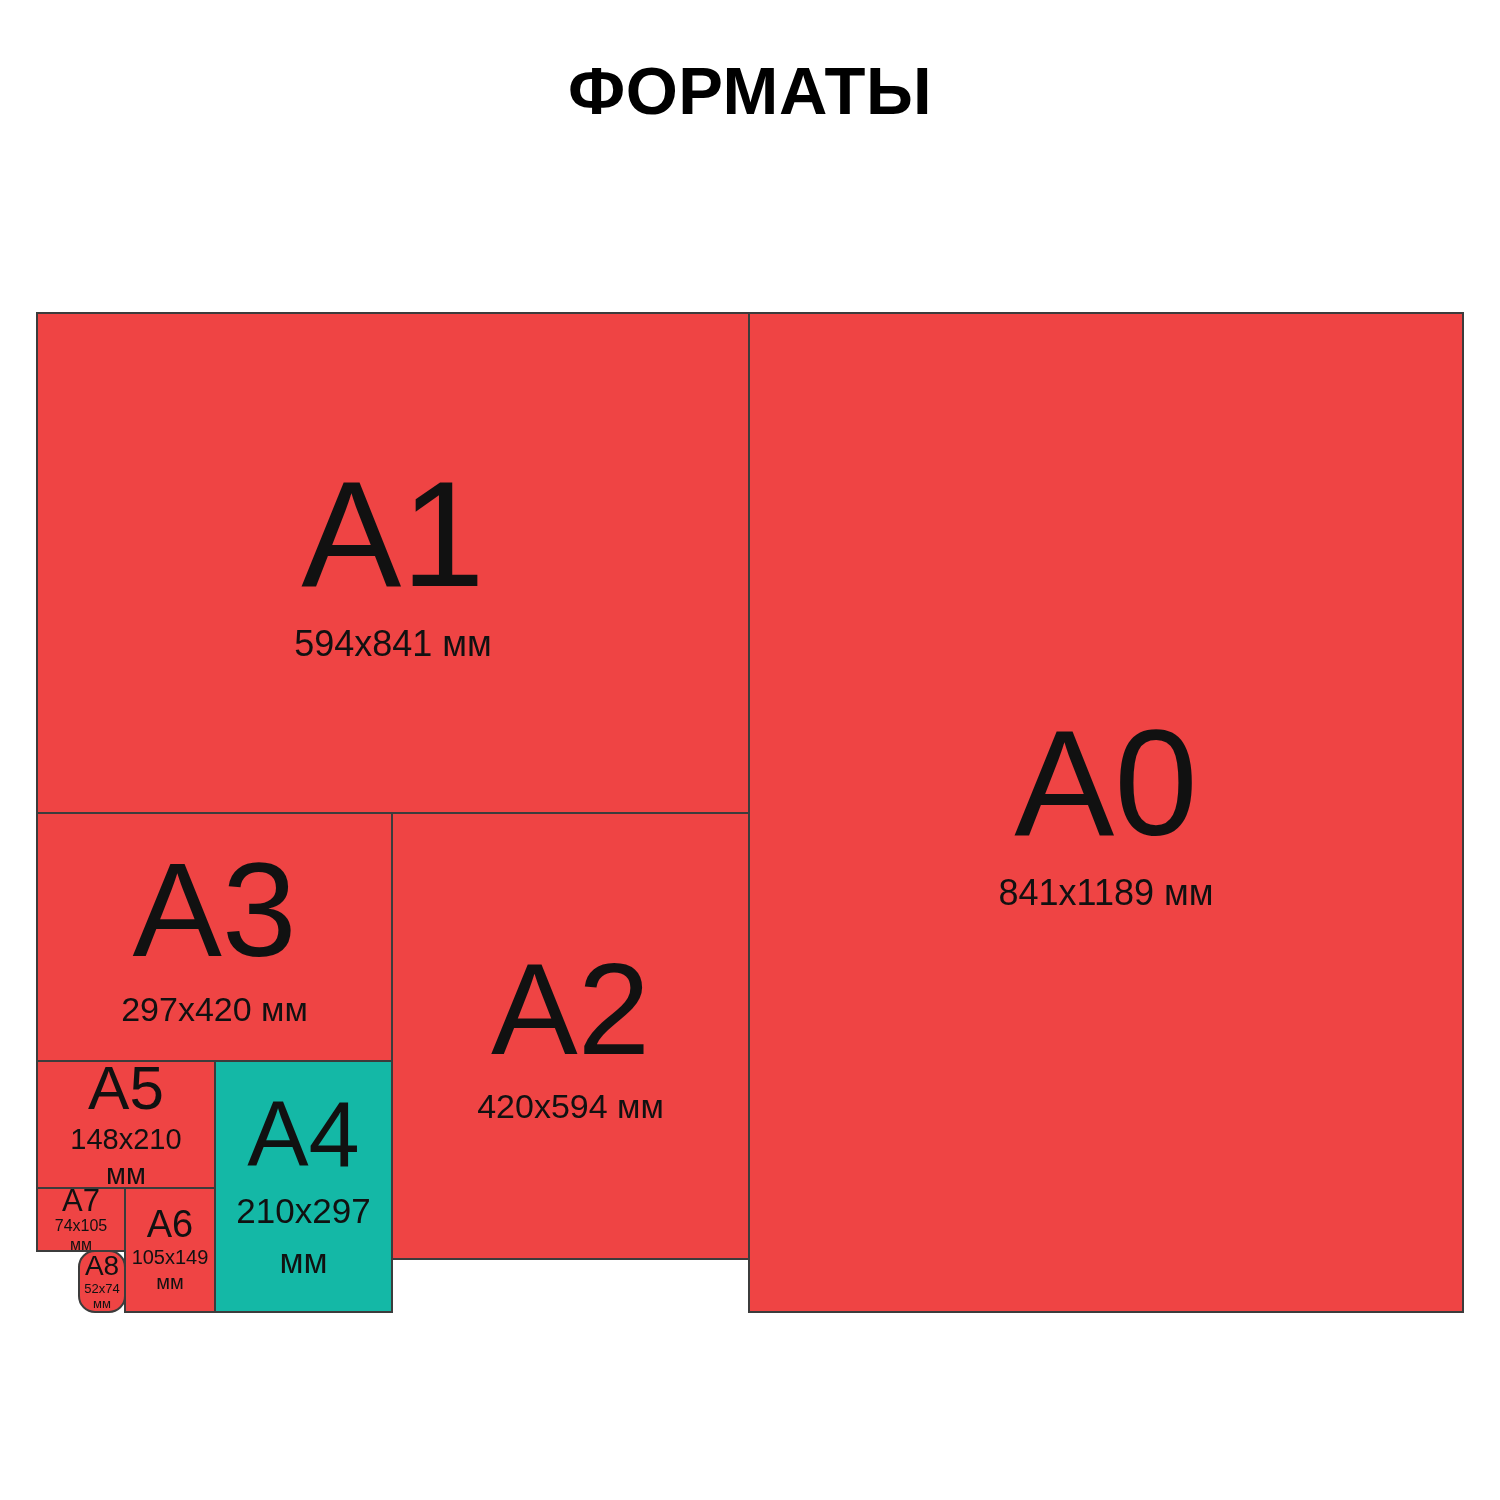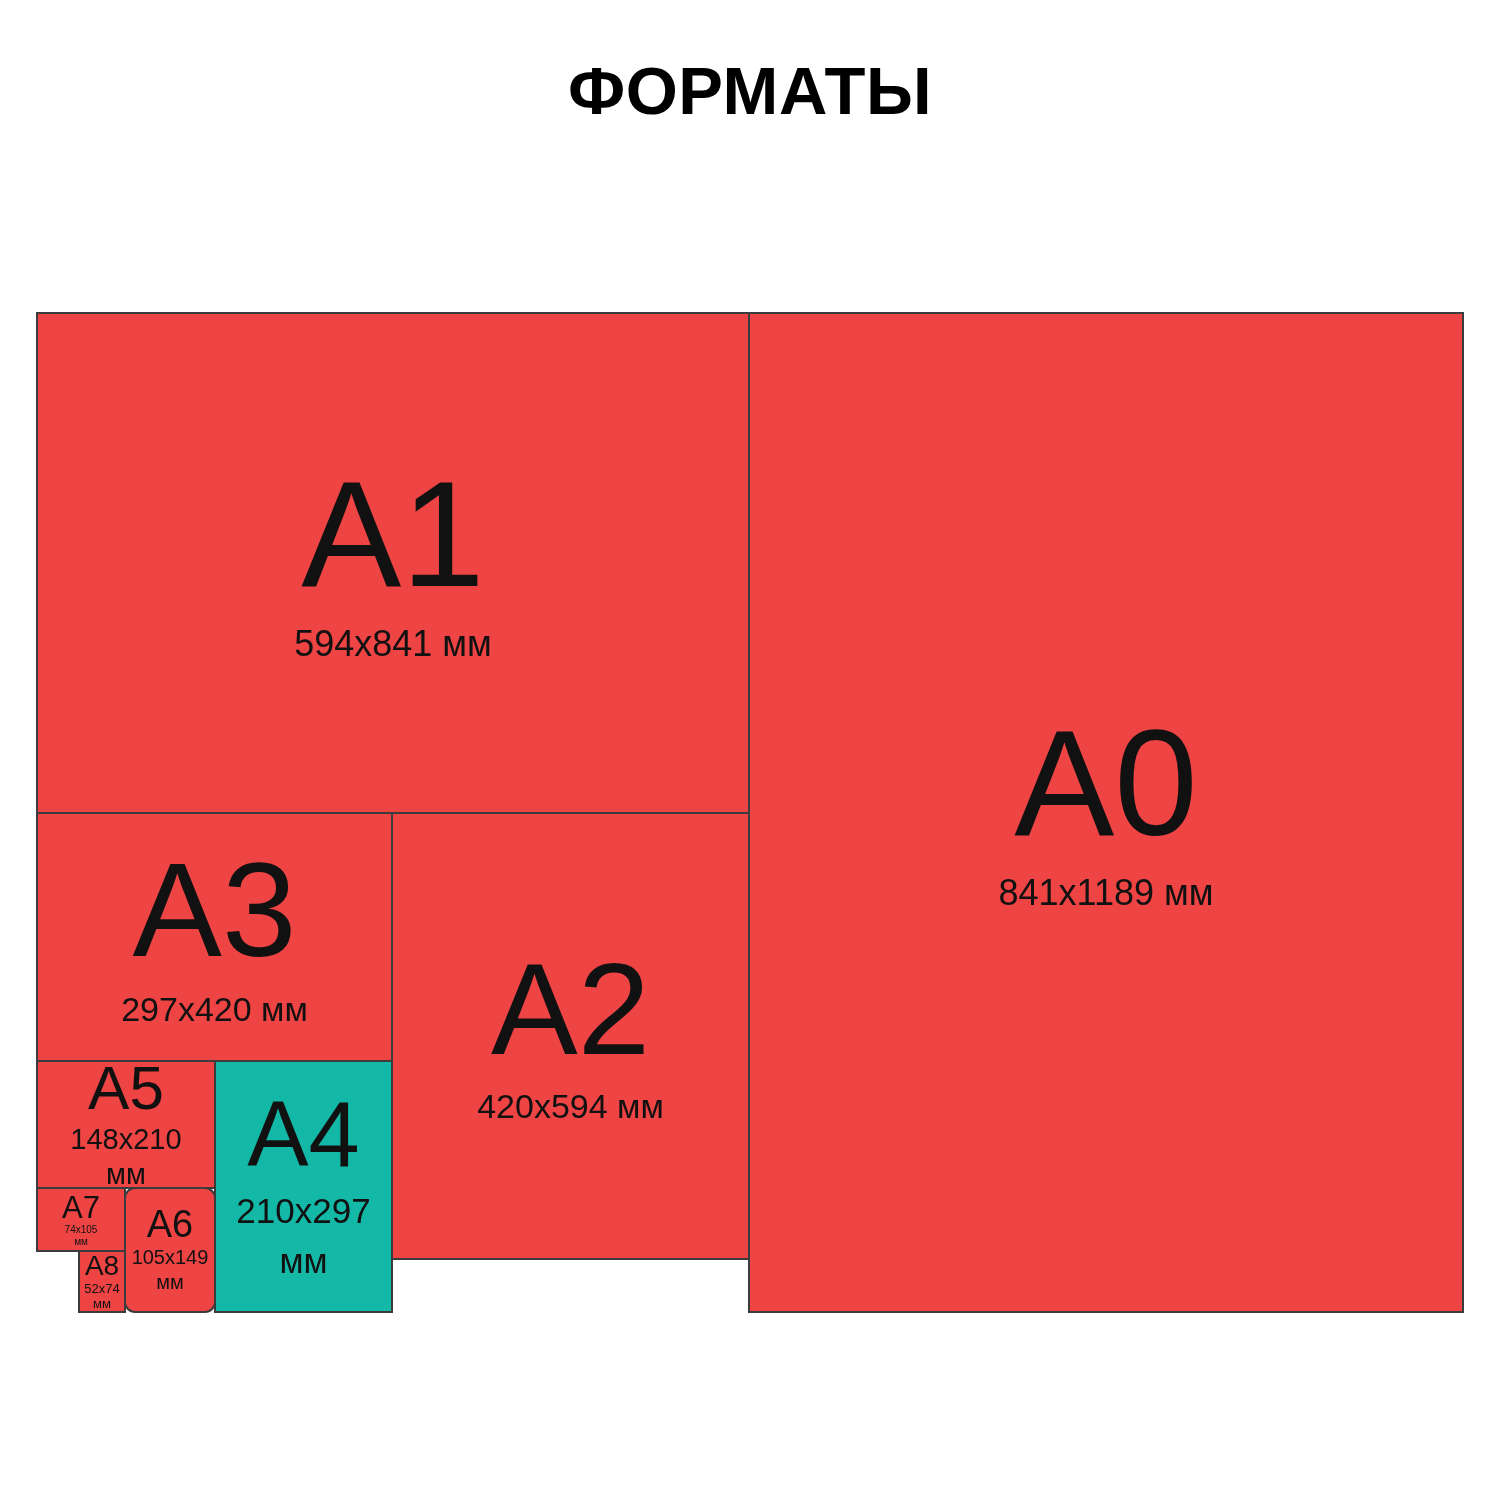--- a/index.html
+++ b/index.html
@@ -44,41 +44,41 @@
   .box .dims { line-height: 1.3; }
 
   
   .a1 { left: 36px;  top: 312px;  width: 714px; height: 502px; }
   .a0 { left: 748px; top: 312px;  width: 716px; height: 1001px; }
   .a3 { left: 36px;  top: 812px;  width: 357px; height: 250px; }
   .a2 { left: 391px; top: 812px;  width: 359px; height: 448px; }
   .a5 { left: 36px;  top: 1060px; width: 180px; height: 129px; }
   .a4 { left: 214px; top: 1060px; width: 179px; height: 253px; }
   .a7 { left: 36px;  top: 1187px; width: 90px;  height: 65px; }
-  .a6 { left: 124px; top: 1187px; width: 92px;  height: 126px; border-radius: 11px; }
-  .a8 { left: 78px;  top: 1250px; width: 48px;  height: 63px; }
+  .a6 { left: 124px; top: 1187px; width: 92px;  height: 126px; }
+  .a8 { left: 78px;  top: 1250px; width: 48px;  height: 63px; border-radius: 17px; }
 
   
   .a1 .big, .a0 .big { font-size: 150px; }
   .a1 .dims, .a0 .dims { font-size: 36px; margin-top: 12px; }
   .a3 .big { font-size: 134px; }
   .a3 .dims { font-size: 34px; margin-top: 10px; }
   .a2 .big { font-size: 130px; }
   .a2 .dims { font-size: 34px; margin-top: 10px; }
   .a5 .big { font-size: 62px; }
   .a5 .dims { font-size: 29px; line-height: 1.22; margin-top: 3px; }
   .a5 .dims.unit { margin-top: 0; }
   .a4 .big { font-size: 92px; }
   .a4 .dims { font-size: 35px; line-height: 1.42; margin-top: 6px; }
   .a4 .dims.unit { margin-top: 0; }
   .a6 .big { font-size: 38px; }
   .a6 .dims { font-size: 20px; line-height: 1.25; margin-top: 2px; }
   .a6 .dims.unit { margin-top: 0; }
   .a7 .big { font-size: 31px; }
-  .a7 .dims { font-size: 10px; line-height: 1.18; margin-top: 1px; }
+  .a7 .dims { font-size: 16px; line-height: 1.18; margin-top: 1px; }
   .a7 .dims.unit { margin-top: 0; }
   .a8 .big { font-size: 28px; }
   .a8 .dims { font-size: 13px; line-height: 1.18; margin-top: 1px; }
   .a8 .dims.unit { margin-top: 0; }
 </style>
 </head>
 <body>
 
 <div class="stage">
 

